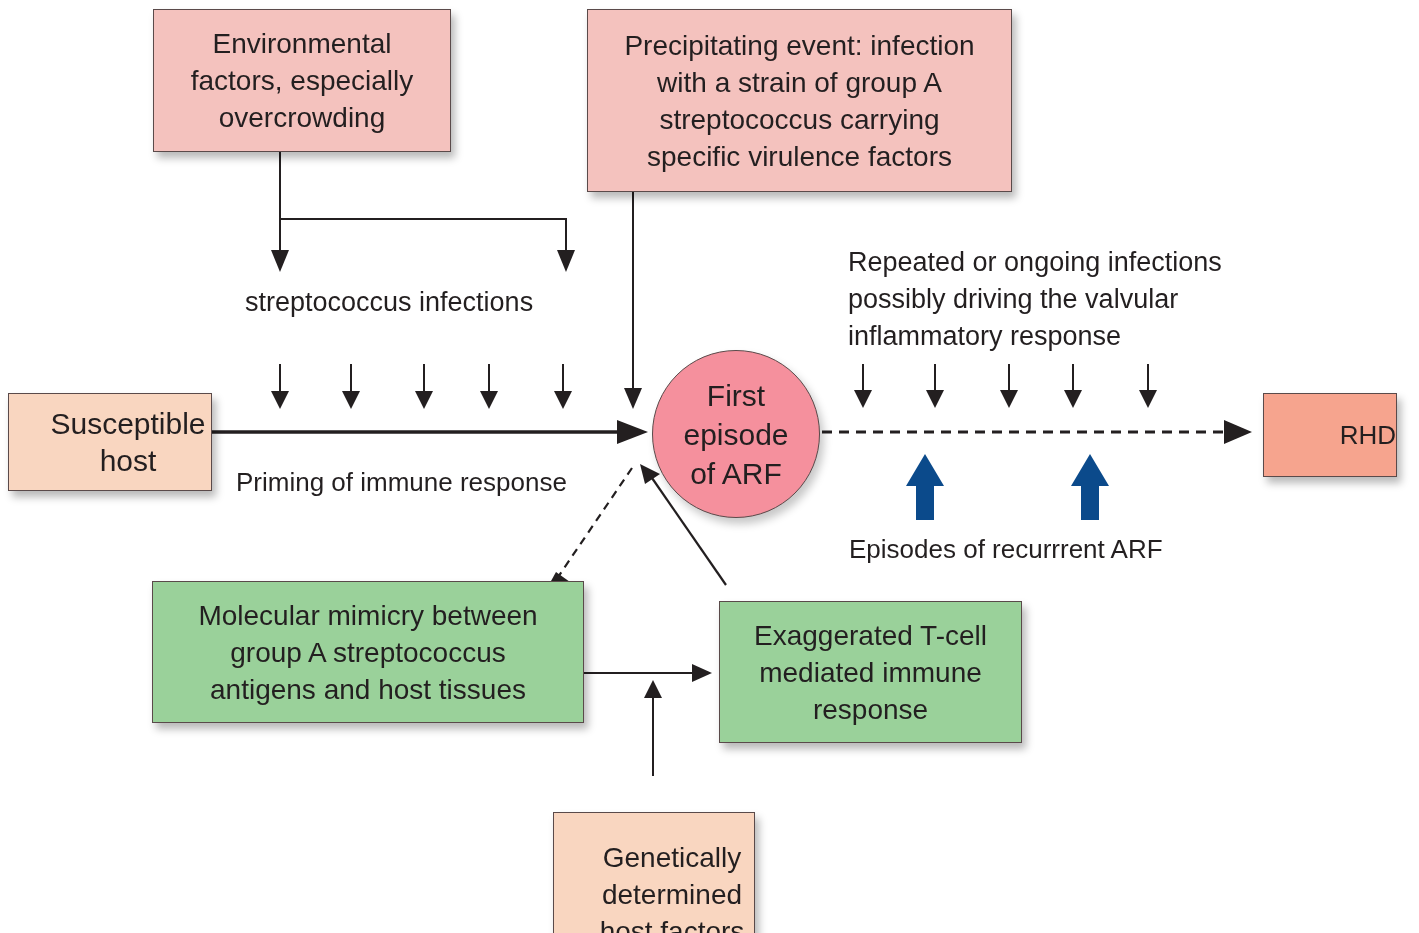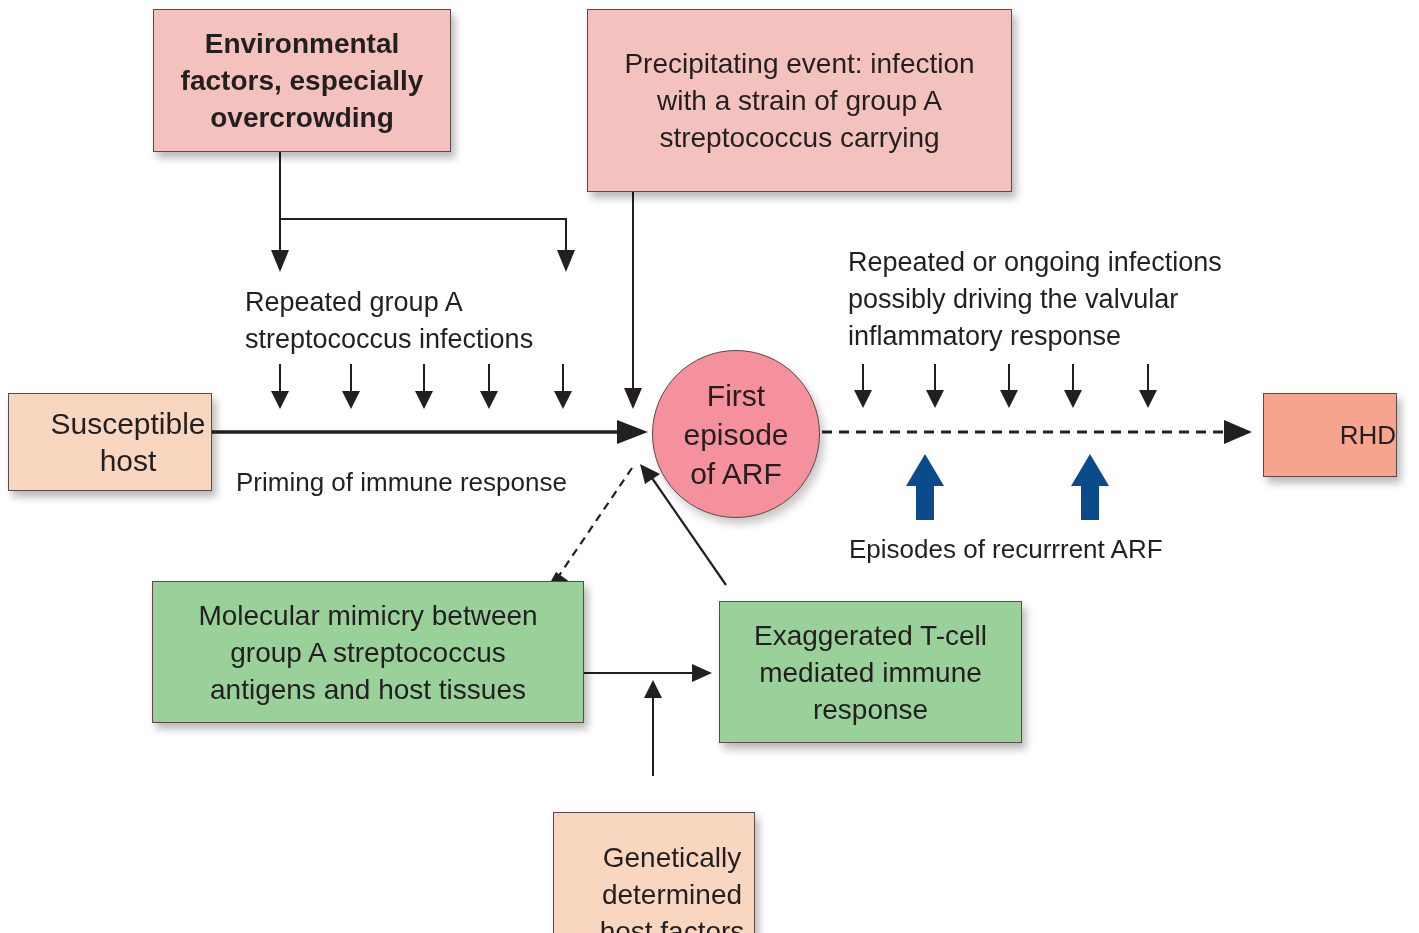--- a/index.html
+++ b/index.html
@@ -109,33 +109,34 @@
   <line x1="726" y1="585" x2="652" y2="478" stroke="#231f20" stroke-width="2.2"></line>
   <path d="M640,464 L660,474 L645,484 z" fill="#231f20"></path>
 
   <line x1="584" y1="673" x2="695" y2="673" stroke="#231f20" stroke-width="2"></line>
   <path d="M692,664 L712,673 L692,682 z" fill="#231f20"></path>
 
   <line x1="653" y1="776" x2="653" y2="696" stroke="#231f20" stroke-width="2"></line>
   <path d="M644,698 L662,698 L653,680 z" fill="#231f20"></path>
 </svg>
 
-<div class="box pink lines-text" style="left:153px; top:9px; width:298px; height:143px;font-weight:bold;">
+<div class="box pink lines-text" style="left:153px; top:9px; width:298px; height:143px;">
   <div>
     <span>Environmental</span>
     <span>factors, especially</span>
     <span>overcrowding</span>
   </div>
 </div>
 
 <div class="box pink lines-text" style="left:587px; top:9px; width:425px; height:183px;">
   <div>
     <span>Precipitating event: infection</span>
     <span>with a strain of group A</span>
     <span>streptococcus carrying</span>
+    <span>specific virulence factors</span>
   </div>
 </div>
 
 <div class="box peach lines-text" style="left:8px; top:393px; width:204px; height:98px; font-size:30px;">
   <div>
     <span>Susceptible</span>
     <span>host</span>
   </div>
 </div>
 
@@ -169,21 +170,20 @@
 
 <div class="box peach lines-text" style="left:553px; top:776px; width:202px; height:164px;margin-top:36px;">
   <div>
     <span>Genetically</span>
     <span>determined</span>
     <span>host factors</span>
   </div>
 </div>
 
 <div class="label lines-text" style="left:245px; top:284px;">
-  <span>Repeated group A</span>
   <span>streptococcus infections</span>
 </div>
 
 <div class="label lines-text" style="left:848px; top:244px;">
   <span>Repeated or ongoing infections</span>
   <span>possibly driving the valvular</span>
   <span>inflammatory response</span>
 </div>
 
 <div class="label small" style="left:236px; top:464px;">Priming of immune response</div>

